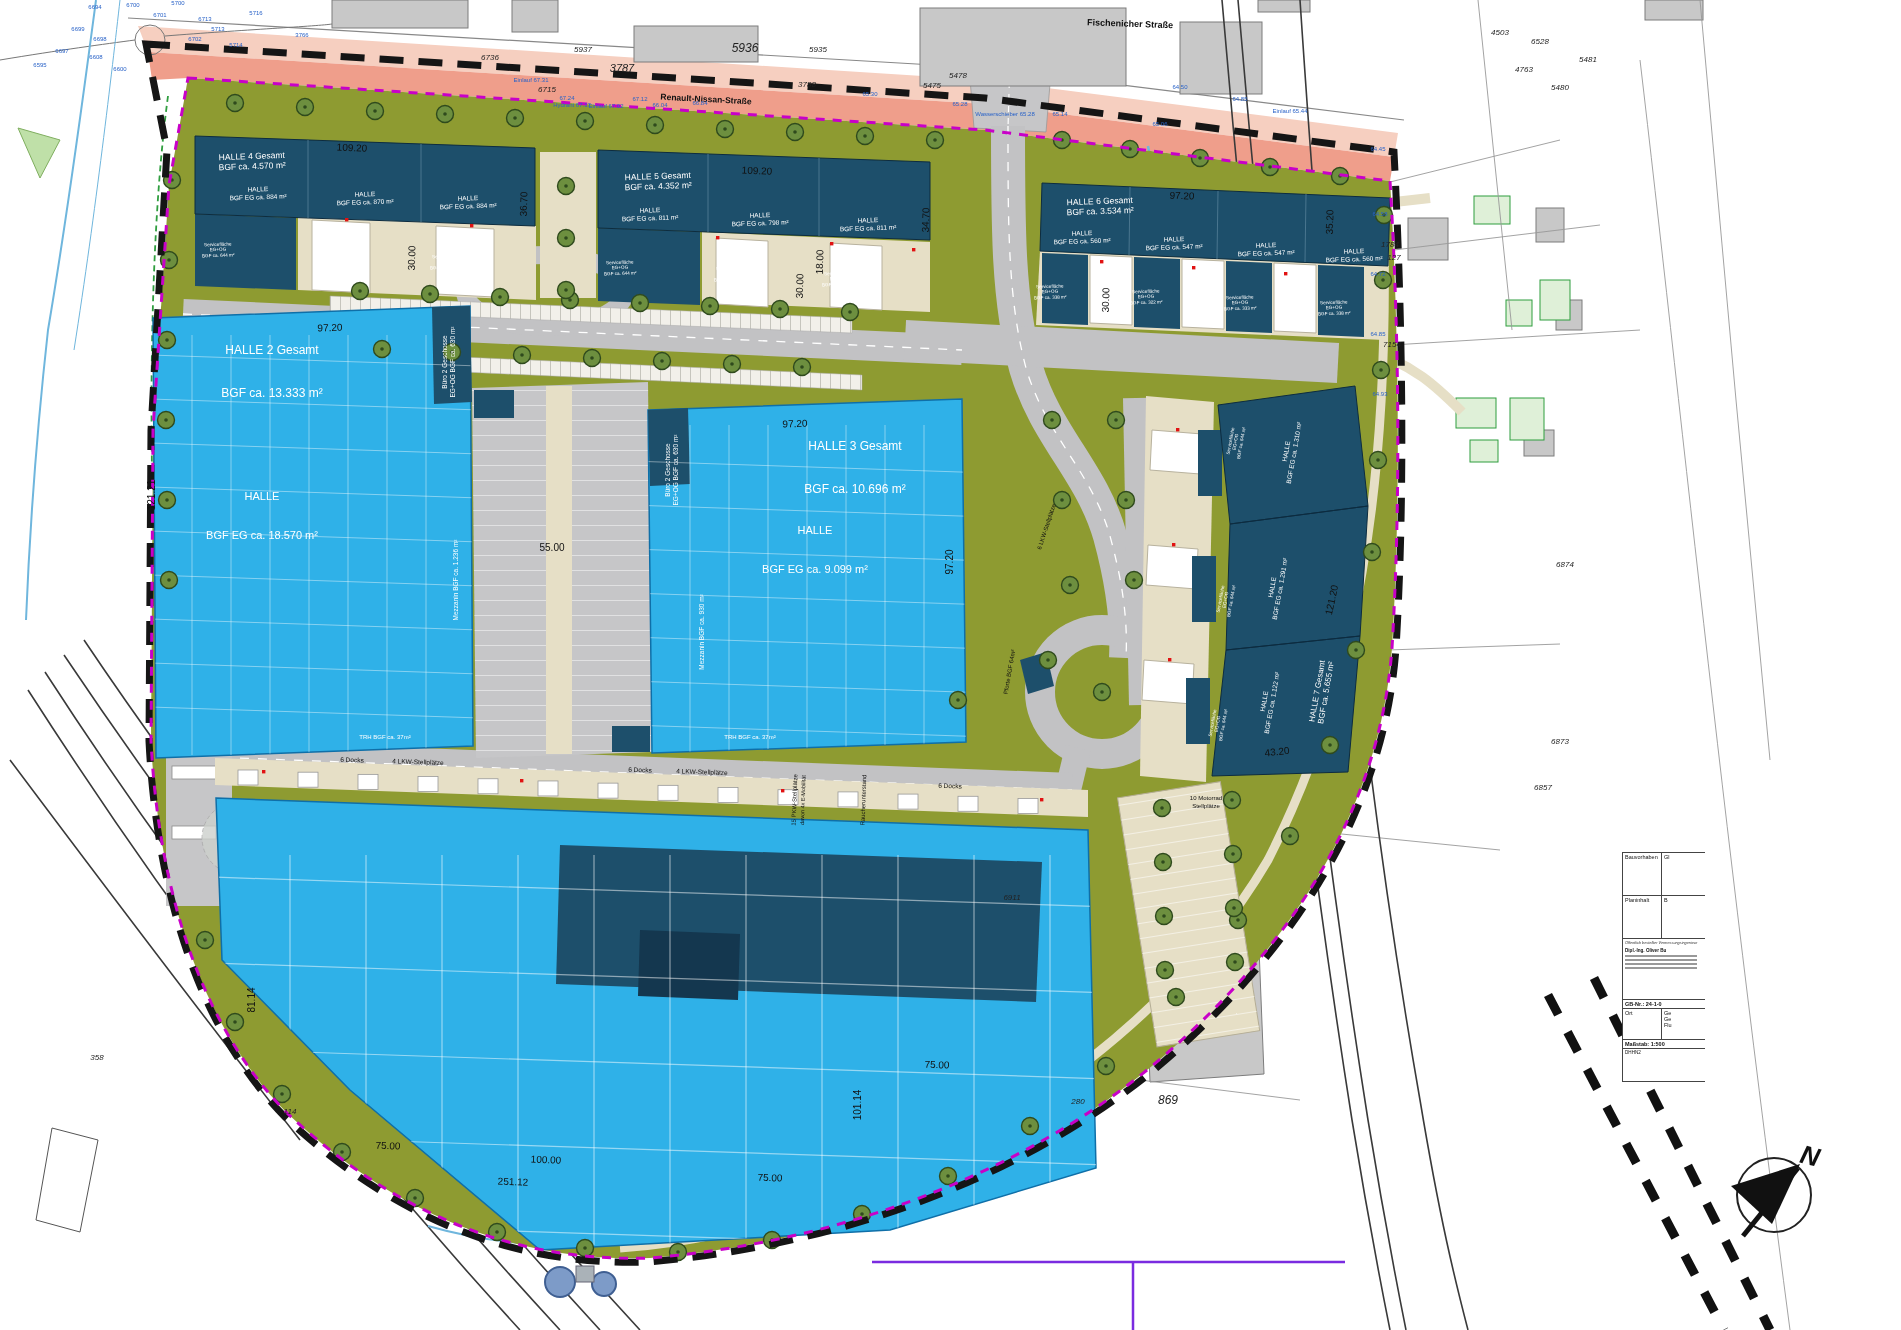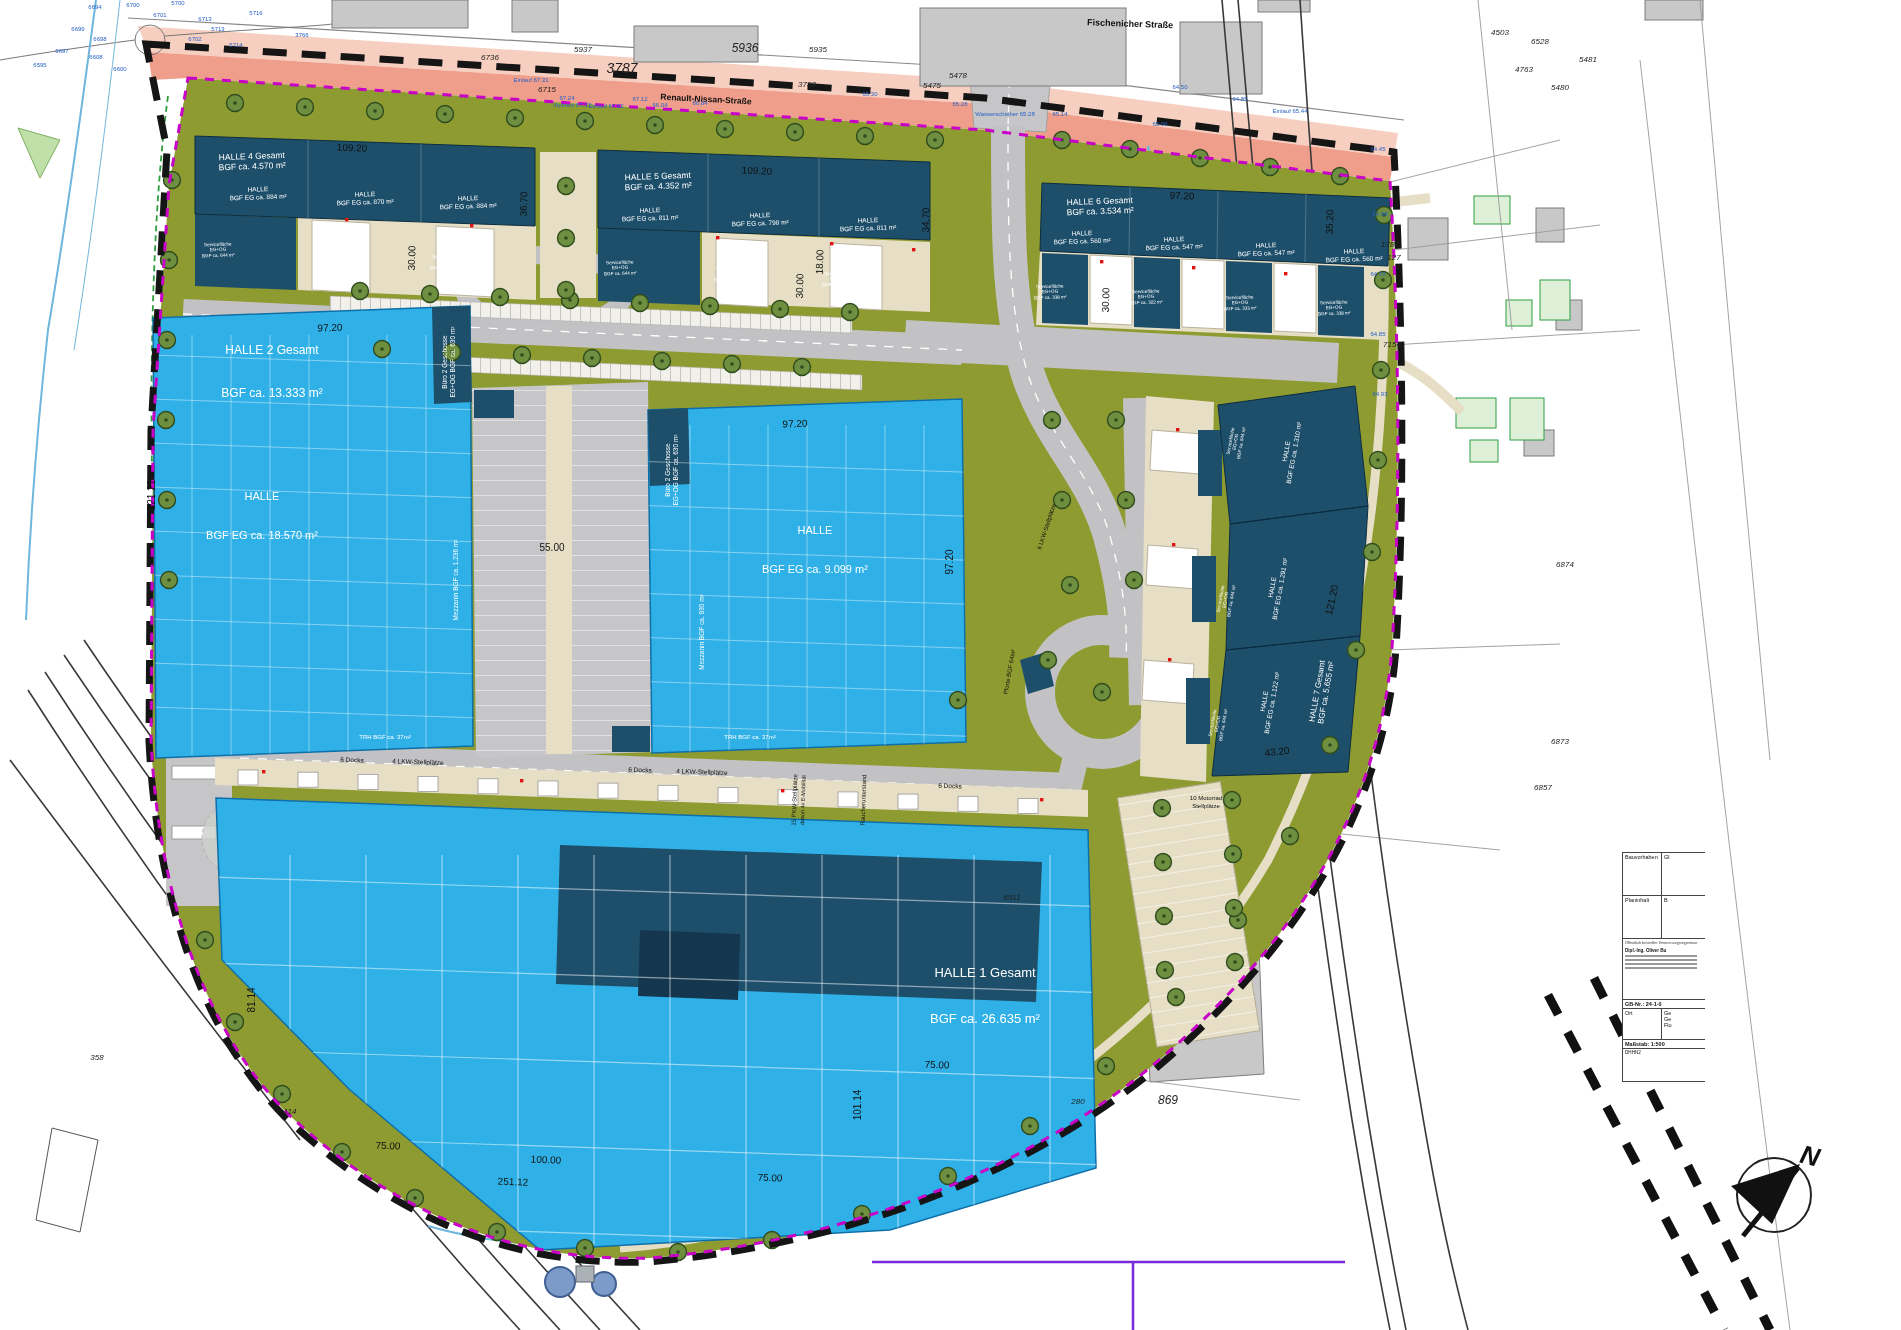--- a/index.html
+++ b/index.html
@@ -506,21 +506,21 @@
       <div class="lbl note" style="left: 803px; top: 800px; font-size: 5.5px; --r: -88deg;">davon 4x E-Mobilität</div>
       <div class="lbl note" style="left: 864px; top: 800px; font-size: 6px; --r: -88deg;">Raucherunterstand</div>
       <div class="lbl note" style="left: 1047px; top: 527px; font-size: 6px; --r: -72deg;">6 LKW-Stellplätze</div>
       <div class="lbl note" style="left: 1206px; top: 799px; font-size: 6px; --r: 0deg;">10 Motorrad</div>
       <div class="lbl note" style="left: 1206px; top: 807px; font-size: 6px; --r: 0deg;">Stellplätze</div>
       <div class="lbl note" style="left: 1010px; top: 672px; font-size: 6px; --r: -80deg;">Pforte BGF 64m²</div>
       <div class="lbl pb" style="left: 490px; top: 58px; font-size: 8px; --r: 0deg;">6736</div>
       <div class="lbl pb" style="left: 583px; top: 50px; font-size: 8px; --r: 0deg;">5937</div>
       <div class="lbl pb" style="left: 745px; top: 48px; font-size: 12px; --r: 0deg;">5936</div>
       <div class="lbl pb" style="left: 818px; top: 50px; font-size: 8px; text-align: center; --r: 0deg;">5935</div>
-      <div class="lbl pb" style="left: 622px; top: 68px; font-size: 14px; --r: 0deg;">3787</div>
+      <div class="lbl pb" style="left: 622px; top: 68px; font-size: 11px; --r: 0deg;">3787</div>
       <div class="lbl pb" style="left: 807px; top: 85px; font-size: 8px; --r: 0deg;">3788</div>
       <div class="lbl pb" style="left: 547px; top: 90px; font-size: 8px; --r: 0deg;">6715</div>
       <div class="lbl pb" style="left: 932px; top: 86px; font-size: 8px; --r: 0deg;">5475</div>
       <div class="lbl pb" style="left: 958px; top: 76px; font-size: 8px; --r: 0deg;">5478</div>
       <div class="lbl pb" style="left: 1500px; top: 33px; font-size: 8px; --r: 0deg;">4503</div>
       <div class="lbl pb" style="left: 1540px; top: 42px; font-size: 8px; --r: 0deg;">6528</div>
       <div class="lbl pb" style="left: 1524px; top: 70px; font-size: 8px; --r: 0deg;">4763</div>
       <div class="lbl pb" style="left: 1588px; top: 60px; font-size: 8px; --r: 0deg;">5481</div>
       <div class="lbl pb" style="left: 1560px; top: 88px; font-size: 8px; --r: 0deg;">5480</div>
       <div class="lbl pb" style="left: 1392px; top: 345px; font-size: 8px; --r: 0deg;">7154</div>
@@ -647,31 +647,31 @@
 EG+OG BGF ca. 630 m²</div>
       <div class="lbl wht" style="left: 456px; top: 580px; font-size: 6.5px; --r: -90deg;">Mezzanin BGF ca. 1.236 m²</div>
       <div class="lbl wht" style="left: 385px; top: 738px; font-size: 6px; --r: 0deg;">TRH BGF ca. 37m²</div>
       <div class="lbl wht" style="left: 672px; top: 470px; font-size: 6.5px; --r: -90deg;">Büro 2 Geschosse
 EG+OG BGF ca. 630 m²</div>
       <div class="lbl wht" style="left: 702px; top: 632px; font-size: 6.5px; --r: -90deg;">Mezzanin BGF ca. 930 m²</div>
       <div class="lbl wht" style="left: 750px; top: 738px; font-size: 6px; --r: 0deg;">TRH BGF ca. 37m²</div>
     </div>
 
 <div id="fixed">
-  <div class="lbl wht" style="left:985px;top:995px;font-size:13px">
-    <div>HALLE 1 Gesamt</div>
-    <div>BGF ca. 26.635 m²</div>
-  </div>
   <div class="lbl wht" style="left:272px;top:372px;font-size:12px">
     <div>HALLE 2 Gesamt</div>
     <div>BGF ca. 13.333 m²</div>
   </div>
   <div class="lbl wht" style="left:262px;top:516px;font-size:11px">
     <div>HALLE</div>
     <div>BGF EG ca. 18.570 m²</div>
+  </div>
+  <div class="lbl wht" style="left:855px;top:468px;font-size:12px">
+    <div>HALLE 3 Gesamt</div>
+    <div>BGF ca. 10.696 m²</div>
   </div>
   <div class="lbl wht" style="left:815px;top:550px;font-size:11px">
     <div>HALLE</div>
     <div>BGF EG ca. 9.099 m²</div>
   </div>
   <div class="lbl b" style="left:1810px;top:1156px;font-size:26px;font-style:italic;--r:14deg">N</div>
 
   <div class="tblock">
     <div class="tb-row">
       <span class="tb-cell lab">Bauvorhaben</span>

